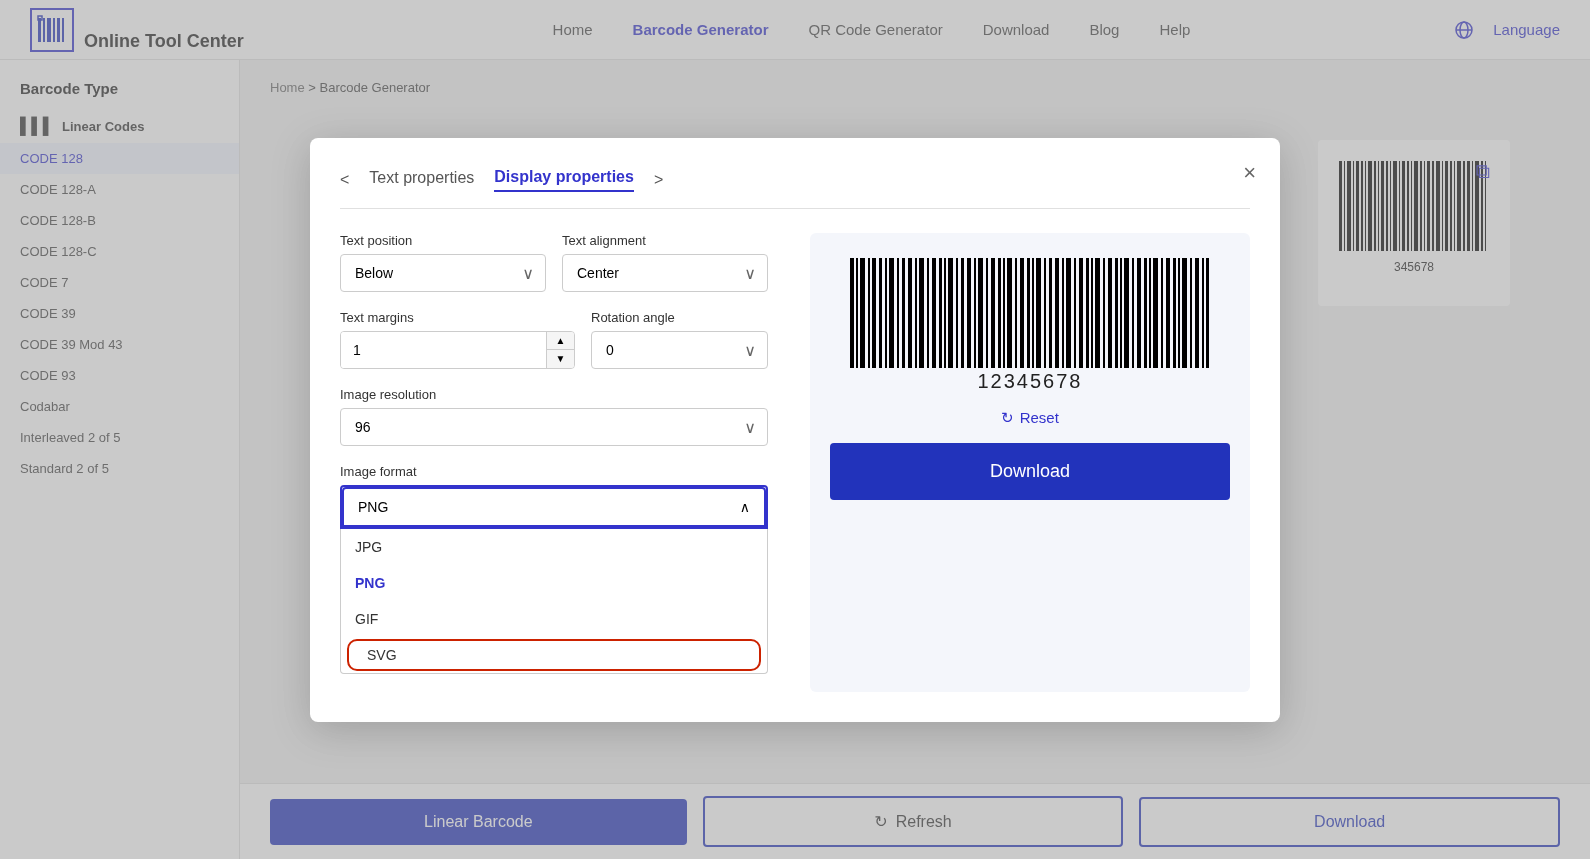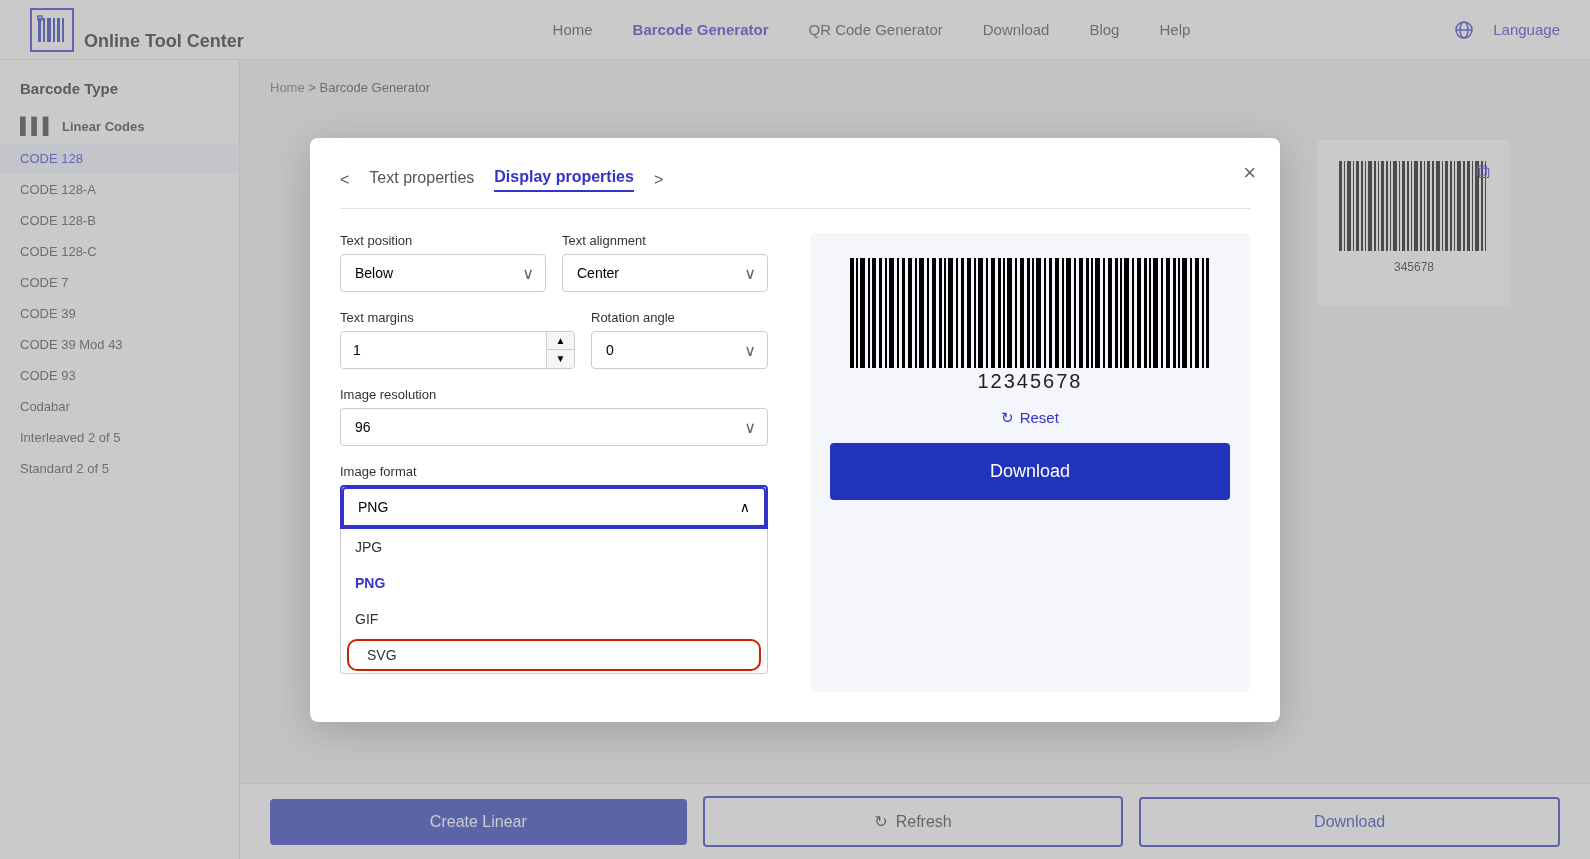--- a/index.html
+++ b/index.html
@@ -377,21 +377,21 @@
         <rect x="133" y="5" width="3" height="90" fill="#000"></rect>
         <rect x="138" y="5" width="1" height="90" fill="#000"></rect>
         <rect x="141" y="5" width="4" height="90" fill="#000"></rect>
         <rect x="147" y="5" width="2" height="90" fill="#000"></rect>
         <rect x="151" y="5" width="1" height="90" fill="#000"></rect>
         <text x="80" y="115" text-anchor="middle" font-size="12" fill="#222">345678</text>
       </svg>
     </div>
 
     <div class="bottom-bar">
-      <button class="btn-create">Create Linear</button>
+      <button class="btn-create">Linear Barcode</button>
       <button class="btn-refresh">
         <span>↻</span>
         <span>Refresh</span>
       </button>
       <button class="btn-download-bottom">Download</button>
     </div>
   </div>
 </div>
 
 <div class="overlay">

